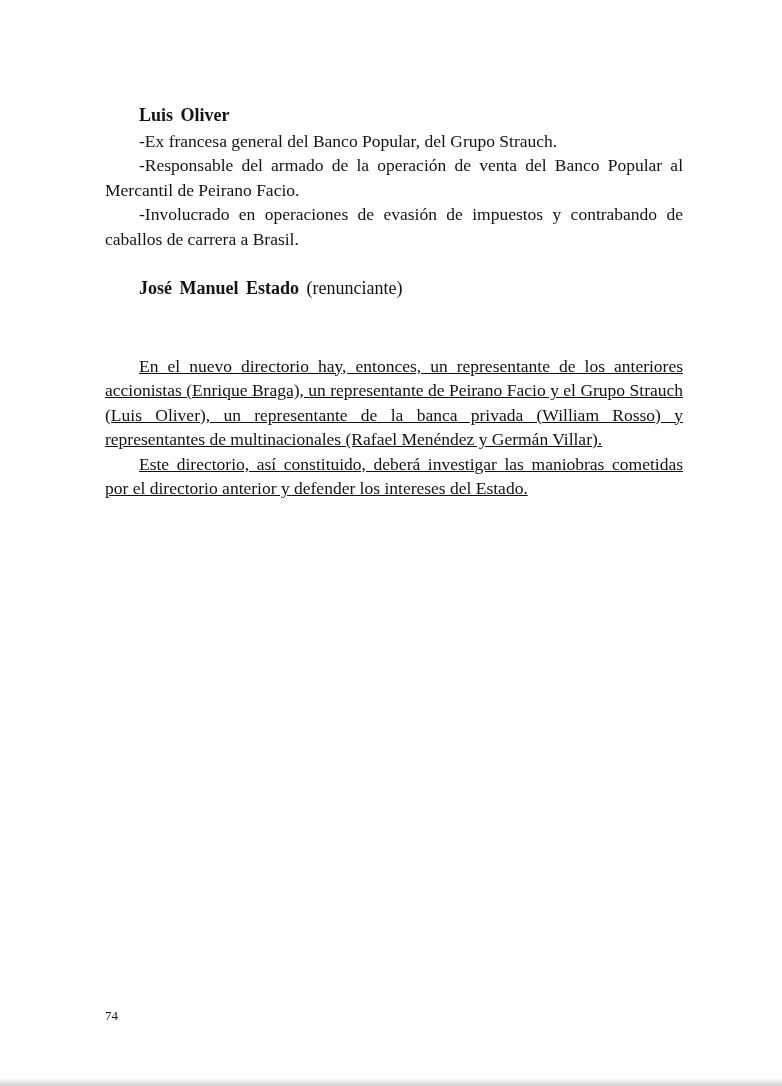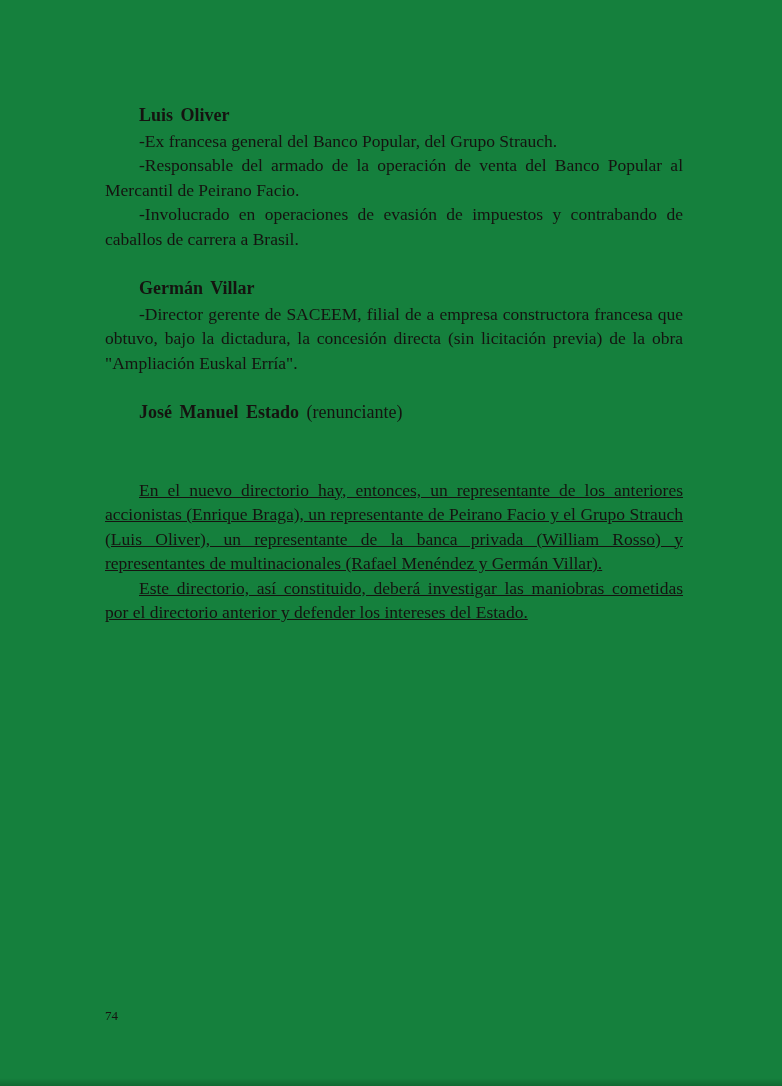--- a/index.html
+++ b/index.html
@@ -5,21 +5,21 @@
   html, body {
     margin: 0;
     padding: 0;
     background: #e8e8e6;
   }
   .scan-page {
     position: relative;
     width: 782px;
     height: 1086px;
     margin: 0 auto;
-    background: #15803d;
+    background: #ffffff;
     overflow: hidden;
     font-family: "Liberation Serif", "DejaVu Serif", serif;
     color: #151310;
   }
   .scan-page::after {
     
     content: "";
     position: absolute;
     left: 0; right: 0; bottom: 0;
     height: 8px;
@@ -78,25 +78,20 @@
   <div class="content">
 
     <div class="section">
       <h2 class="heading">Luis  Oliver</h2>
       <div class="heading-gap"></div>
       <p class="body-par">-Ex francesa general del Banco Popular, del Grupo Strauch.</p>
       <p class="body-par">-Responsable del armado de la operación de venta del Banco Popular al Mercantil de Peirano Facio.</p>
       <p class="body-par">-Involucrado en operaciones de evasión de impuestos y contrabando de caballos de carrera a Brasil.</p>
     </div>
 
-    <div class="section">
-      <h2 class="heading">Germán  Villar</h2>
-      <div class="heading-gap"></div>
-      <p class="body-par">-Director gerente de SACEEM, filial de a empresa constructora francesa que obtuvo, bajo la dictadura, la concesión directa (sin licitación previa) de la obra "Ampliación Euskal Erría".</p>
-    </div>
 
     <div class="section">
       <h2 class="heading"><span>José  Manuel  Estado</span> <span class="normal-part">(renunciante)</span></h2>
     </div>
 
     <div class="closing">
       <p class="body-par">En el nuevo directorio hay, entonces, un representante de los anteriores accionistas (Enrique Braga), un representante de Peirano Facio y el Grupo Strauch (Luis Oliver), un representante de la banca privada (William Rosso) y representantes de multinacionales (Rafael Menéndez y Germán Villar).</p>
       <p class="body-par">Este directorio, así constituido, deberá investigar las maniobras cometidas por el directorio anterior y defender los intereses del Estado.</p>
     </div>
 

